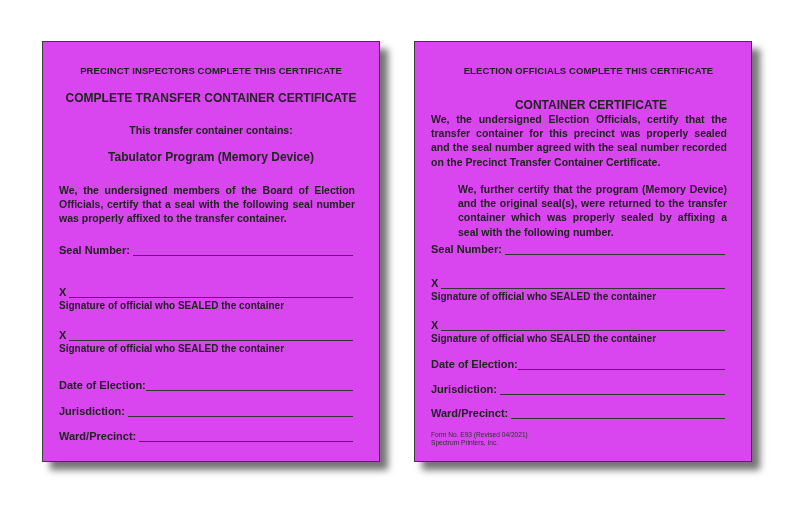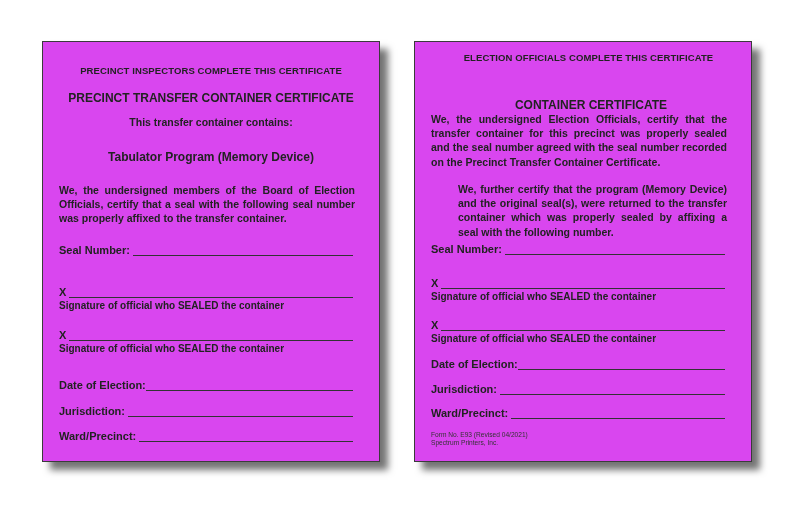--- a/index.html
+++ b/index.html
@@ -27,22 +27,22 @@
   .field .lbl { white-space:nowrap; }
   .field .line { flex:1; border-bottom:1.2px solid #333; margin-left:3px; height:10px; }
   .sig-caption { position:absolute; left:16px; right:26px; text-align:left; font-size:10px; }
   .footer { position:absolute; left:16px; font-size:6.6px; font-weight:normal; line-height:8px; color:#333; }
 </style>
 </head>
 <body>
 
 <div class="card" id="card-left">
   <div class="center small-head" style="top:23px;">PRECINCT INSPECTORS COMPLETE THIS CERTIFICATE</div>
-  <div class="center big-head" style="top:49px;">PRECINCT TRANSFER CONTAINER CERTIFICATE</div>
-  <div class="center med" style="top:74px;">This transfer container contains:</div>
+  <div class="center big-head" style="top:49px;">COMPLETE TRANSFER CONTAINER CERTIFICATE</div>
+  <div class="center med" style="top:82px;">This transfer container contains:</div>
   <div class="center big-head" style="top:108px;">Tabulator Program (Memory Device)</div>
   <div class="para" style="top:141px;">We, the undersigned members of the Board of Election Officials, certify that a seal with the following seal number was properly affixed to the transfer container.</div>
 
   <div class="field" style="top:202px;">
     <span class="lbl">Seal Number:</span>
     <span class="line"></span>
   </div>
 
   <div class="field" style="top:244px;">
     <span class="lbl">X</span>
@@ -66,21 +66,21 @@
     <span class="line"></span>
   </div>
 
   <div class="field" style="top:388px;">
     <span class="lbl">Ward/Precinct:</span>
     <span class="line"></span>
   </div>
 </div>
 
 <div class="card" id="card-right">
-  <div class="center small-head" style="top:10px;margin-left:11px;">ELECTION OFFICIALS COMPLETE THIS CERTIFICATE</div>
+  <div class="center small-head" style="top:23px;margin-left:11px;">ELECTION OFFICIALS COMPLETE THIS CERTIFICATE</div>
   <div class="center big-head" style="top:56px;margin-left:16px;">CONTAINER CERTIFICATE</div>
   <div class="para" style="top:70px;">We, the undersigned Election Officials, certify that the transfer container for this precinct was properly sealed and the seal number agreed with the seal number recorded on the Precinct Transfer Container Certificate.</div>
   <div class="para" style="top:140px;margin-left:27px;">We, further certify that the program (Memory Device) and the original seal(s), were returned to the transfer container which was properly sealed by affixing a seal with the following number.</div>
 
   <div class="field" style="top:201px;">
     <span class="lbl">Seal Number:</span>
     <span class="line"></span>
   </div>
 
   <div class="field" style="top:235px;">

